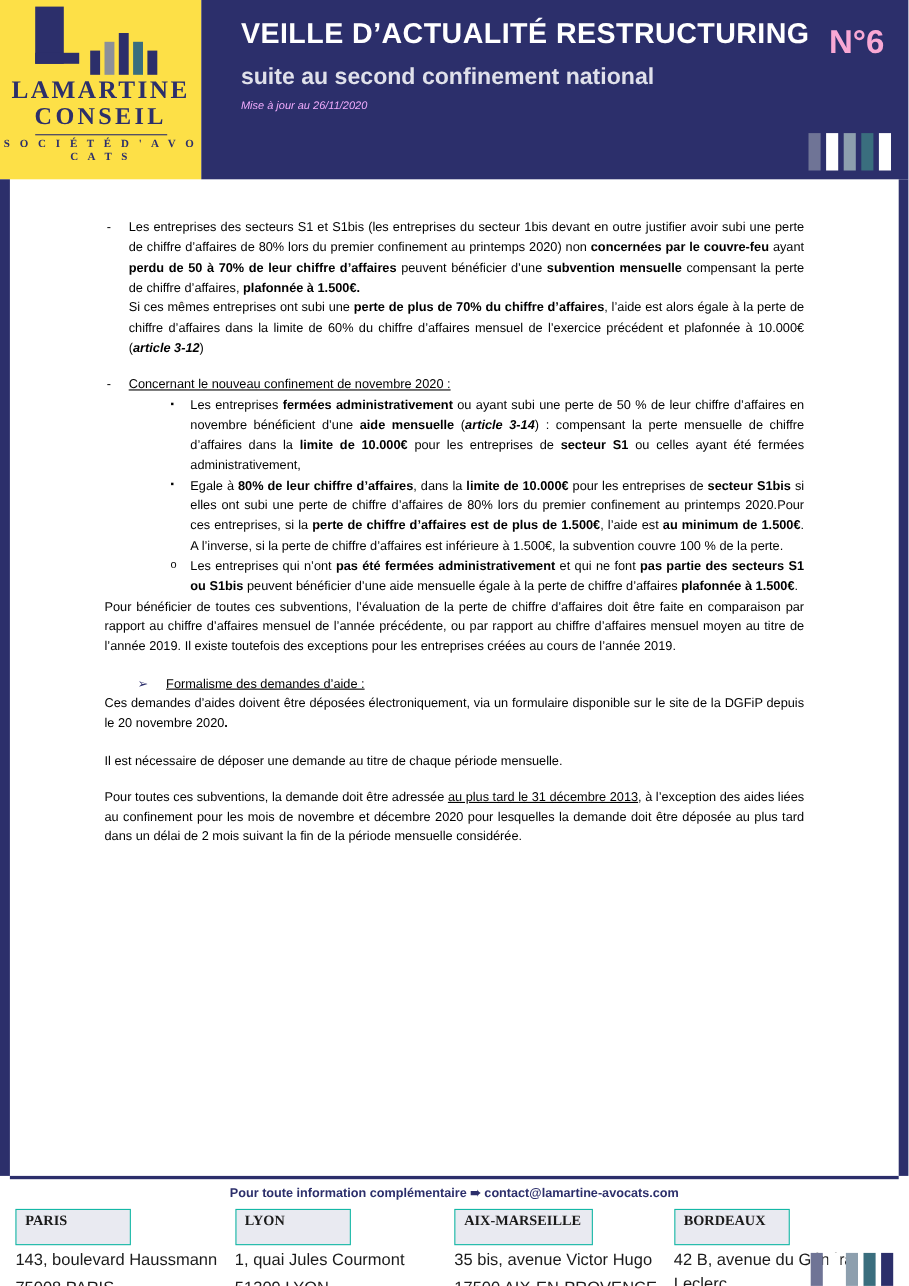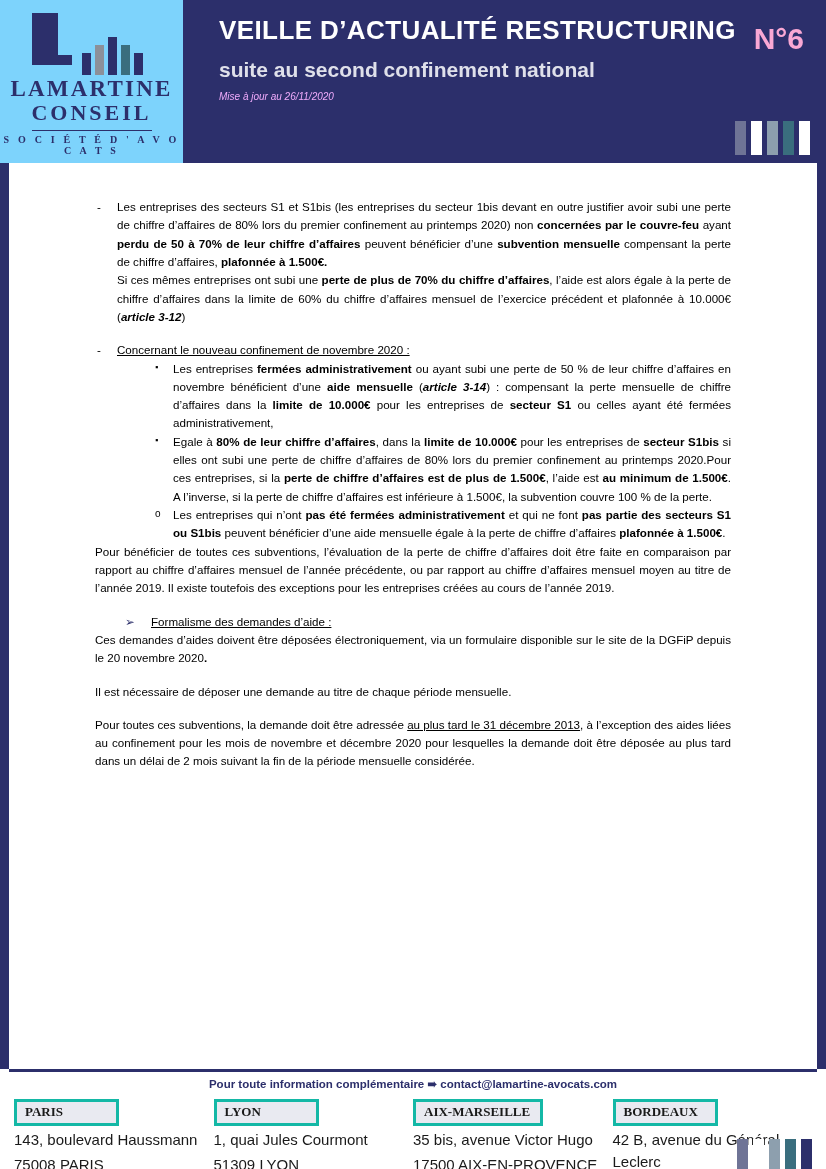--- a/index.html
+++ b/index.html
@@ -18,25 +18,24 @@
   .header {
     position: relative;
     height: 163px;
     width: 100%;
     display: flex;
     background: #ffffff;
   }
   .header-left {
     width: 183px;
     height: 163px;
-    background: #7dd3fc;
+    background: #fde047;
     display: flex;
     flex-direction: column;
     align-items: center;
-    justify-content: center;
     position: relative;
     border-right: 0;
   }
   .logo-mark {
     position: relative;
     width: 132px;
     height: 62px;
     margin-top: 6px;
   }
   .logo-l {
@@ -232,26 +231,26 @@
     position: absolute;
     top: 30px;
     left: 14px;
     right: 14px;
     display: flex;
     gap: 0px;
   }
   .office { width: 25%; padding-right: 10px; }
   .office-name {
     display: inline-block;
-    border: 3px solid #14b8a6;
+    border: 1px solid #14b8a6;
     background: #e9eaf1;
     font-size: 13px;
     font-weight: bold;
     color: #1a1a1a;
-    padding: 2px 10px 3px 8px;
+    padding: 2px 10px 13px 8px;
     min-width: 105px;
     font-family: "Liberation Serif", serif;
   }
   .office-line {
     font-size: 15px;
     color: #1a1a1a;
     line-height: 1.45;
     margin-top: 3px;
   }
   .office-phone { font-size: 9.3px; line-height: 1.45; }

